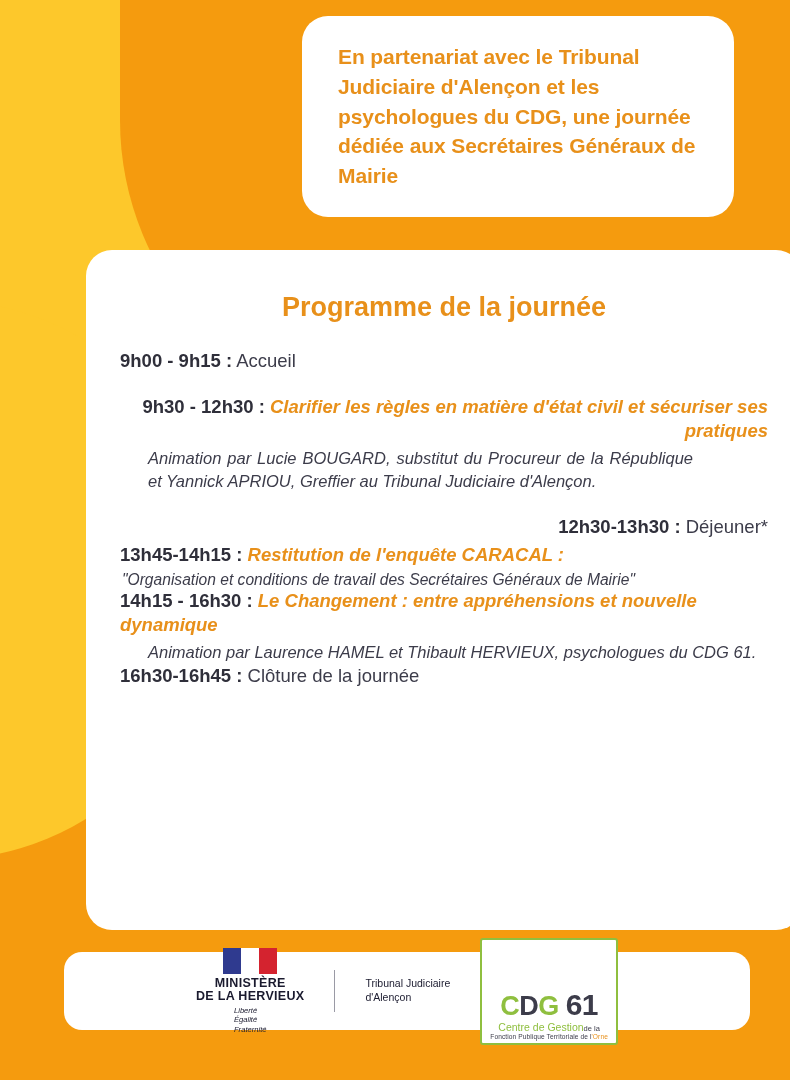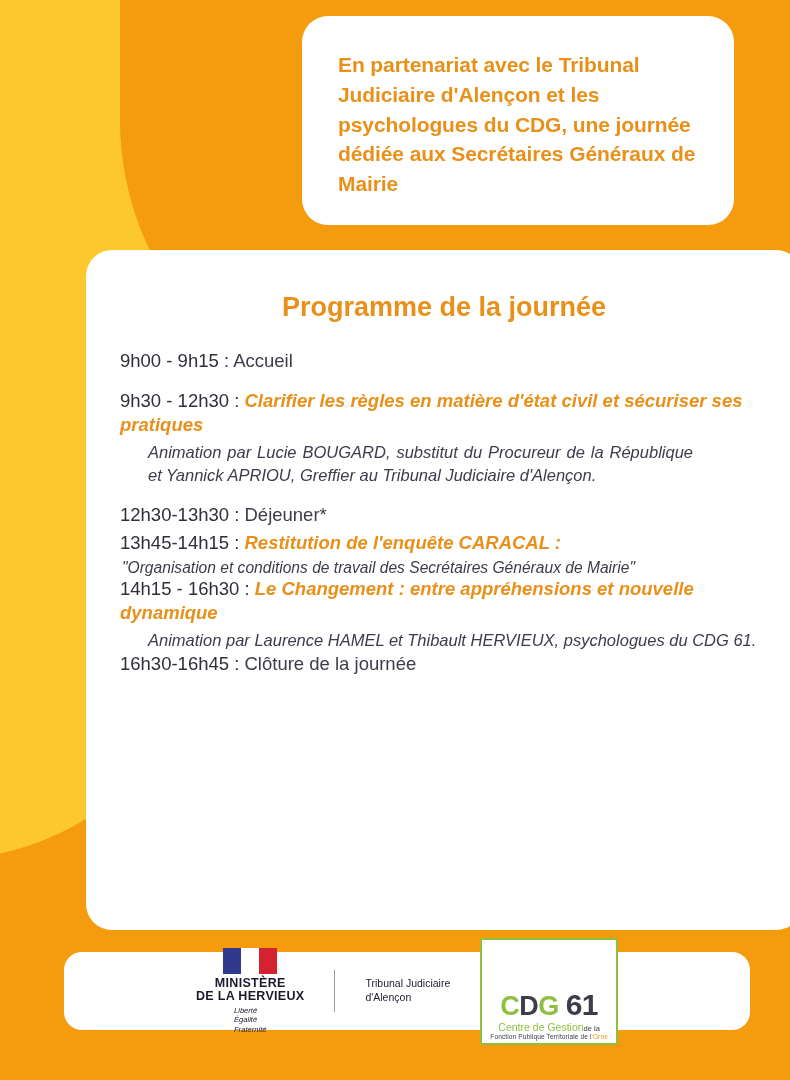--- a/index.html
+++ b/index.html
@@ -47,21 +47,21 @@
   .card {
     position: absolute;
     background: #FFFFFF;
     border-radius: 26px;
     box-sizing: border-box;
   }
   .card-header {
     left: 302px;
     top: 16px;
     width: 432px;
-    padding: 34px 26px 26px 36px;
+    padding: 26px 26px 26px 36px;
   }
   .card-header .htitle {
     color: #E8901A;
     font-size: 21px;
     font-weight: bold;
     line-height: 1.42;
     margin: 0;
     letter-spacing: -0.1px;
   }
 
@@ -82,33 +82,33 @@
 
   .agenda {
     color: #3C3C4A;
   }
   .row {
     margin: 0 0 4px 0;
     font-size: 18.5px;
     line-height: 1.3;
   }
   .row .time {
-    font-weight: normal;
+    font-weight: bold;
     color: #2F2F3A;
   }
   .row .plain {
     font-weight: normal;
     color: #3C3C4A;
   }
   .row .hl {
     color: #E8901A;
     font-weight: bold;
     font-style: italic;
   }
-  .row-gap { margin-top: 16px; }
+  .row-gap { margin-top: 22px; text-align: right; }
   .row-gap-lg { }
 
   .note {
     font-style: italic;
     font-size: 16.5px;
     line-height: 1.38;
     color: #3C3C4A;
     margin: 4px 0 0 28px;
     text-align: justify;
   }

